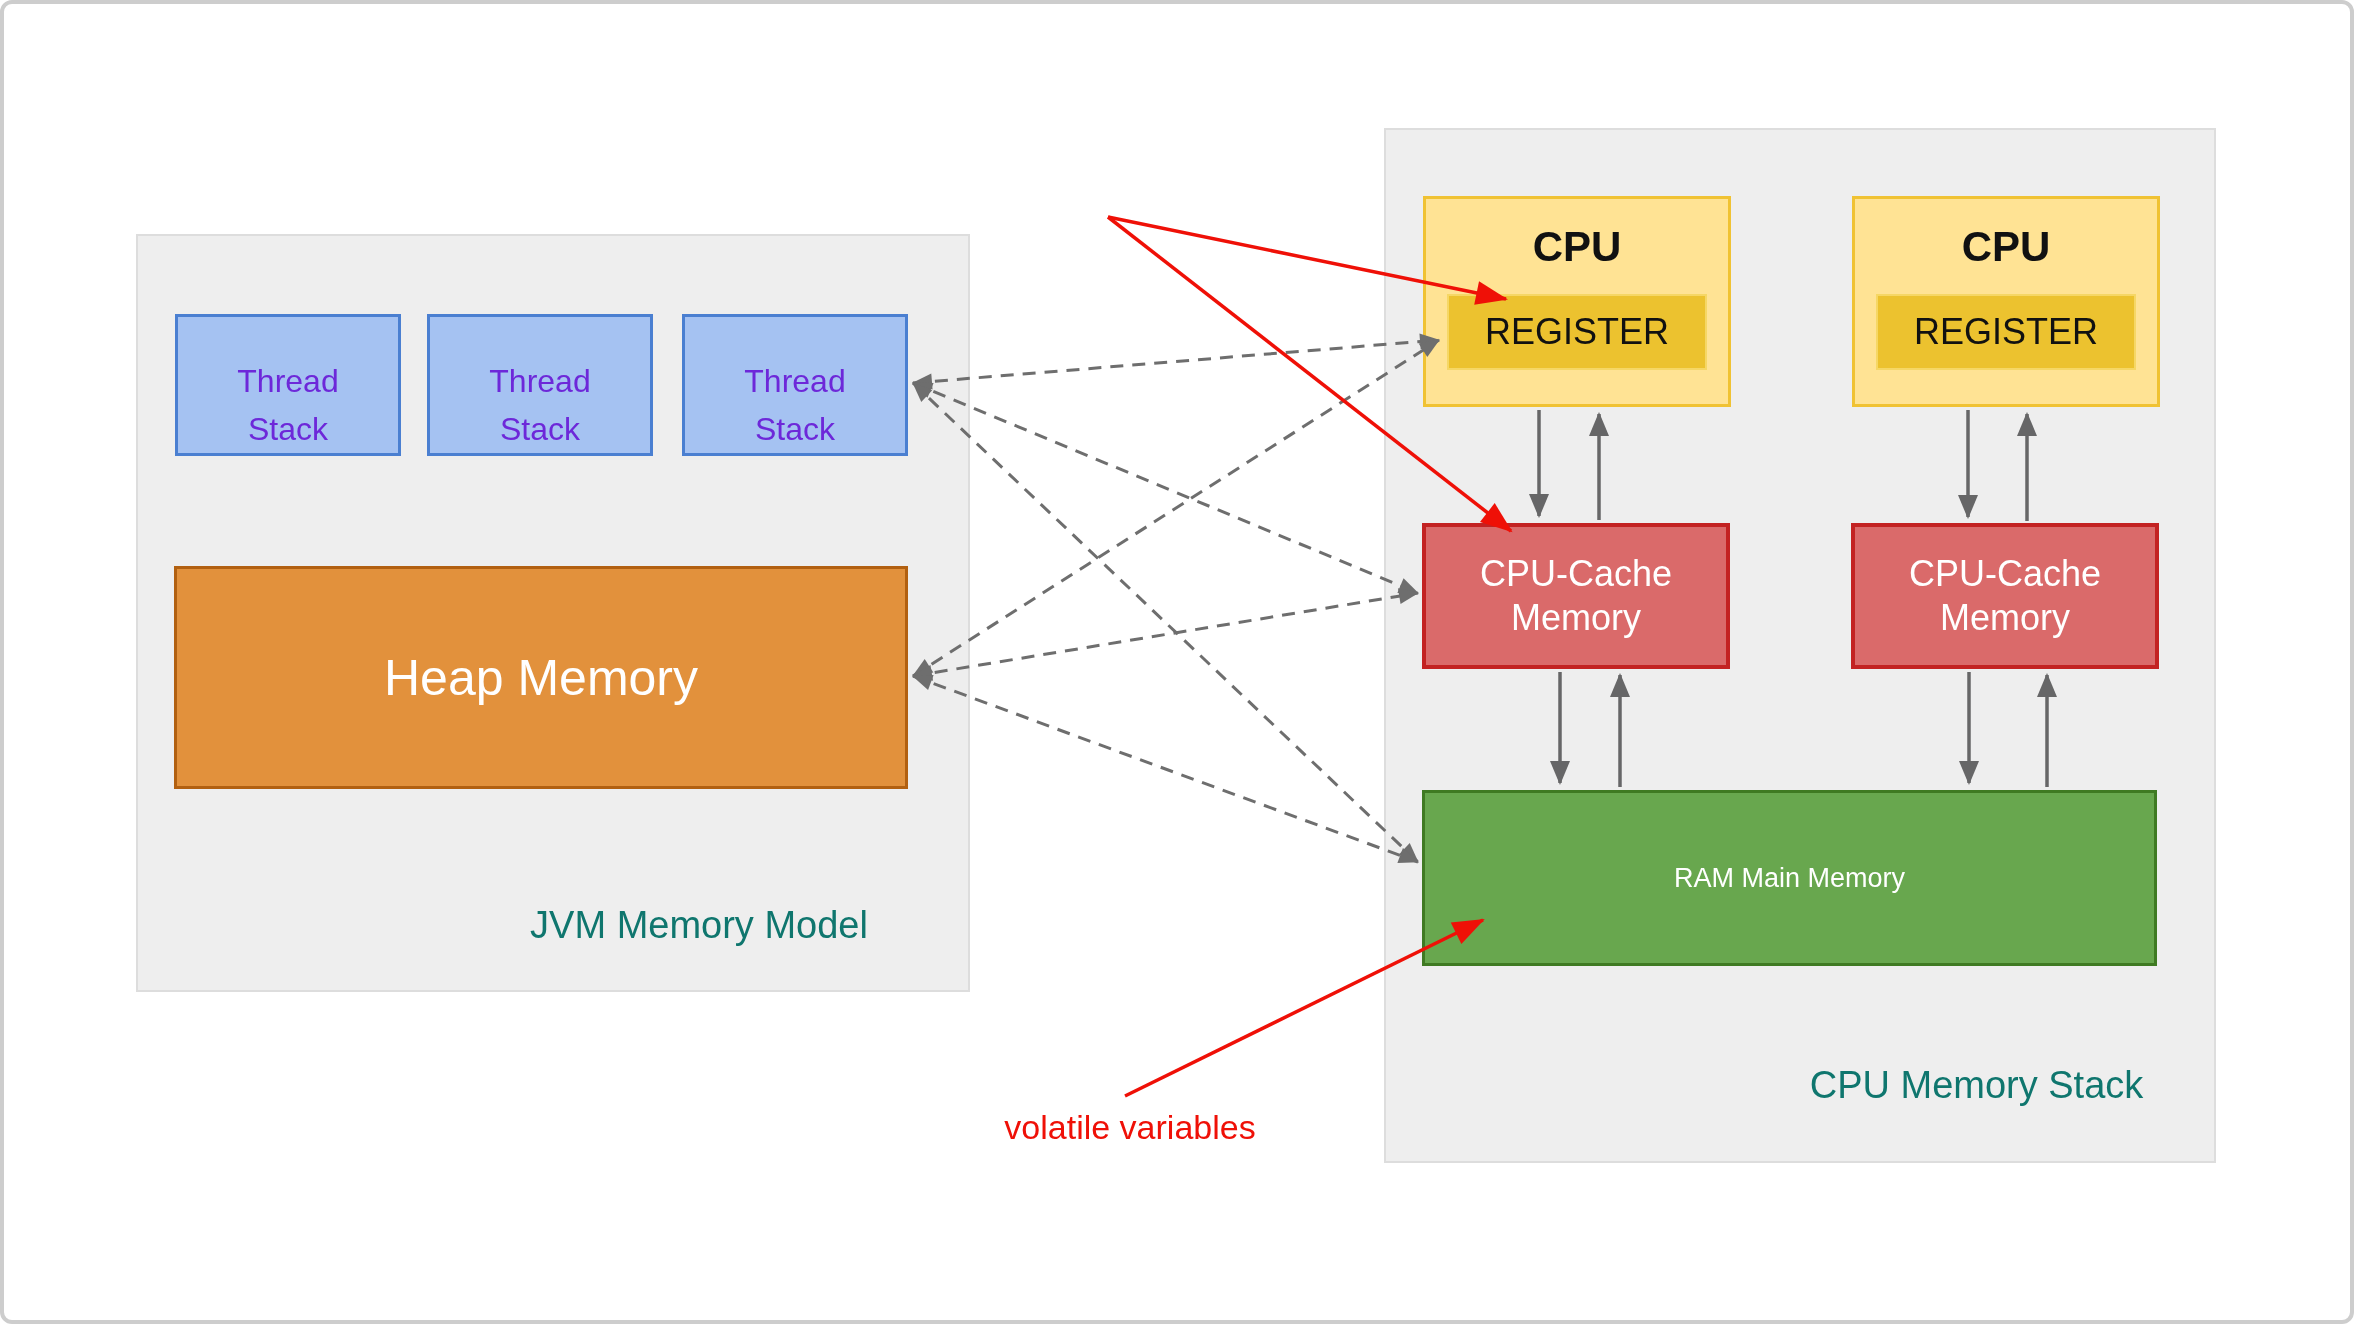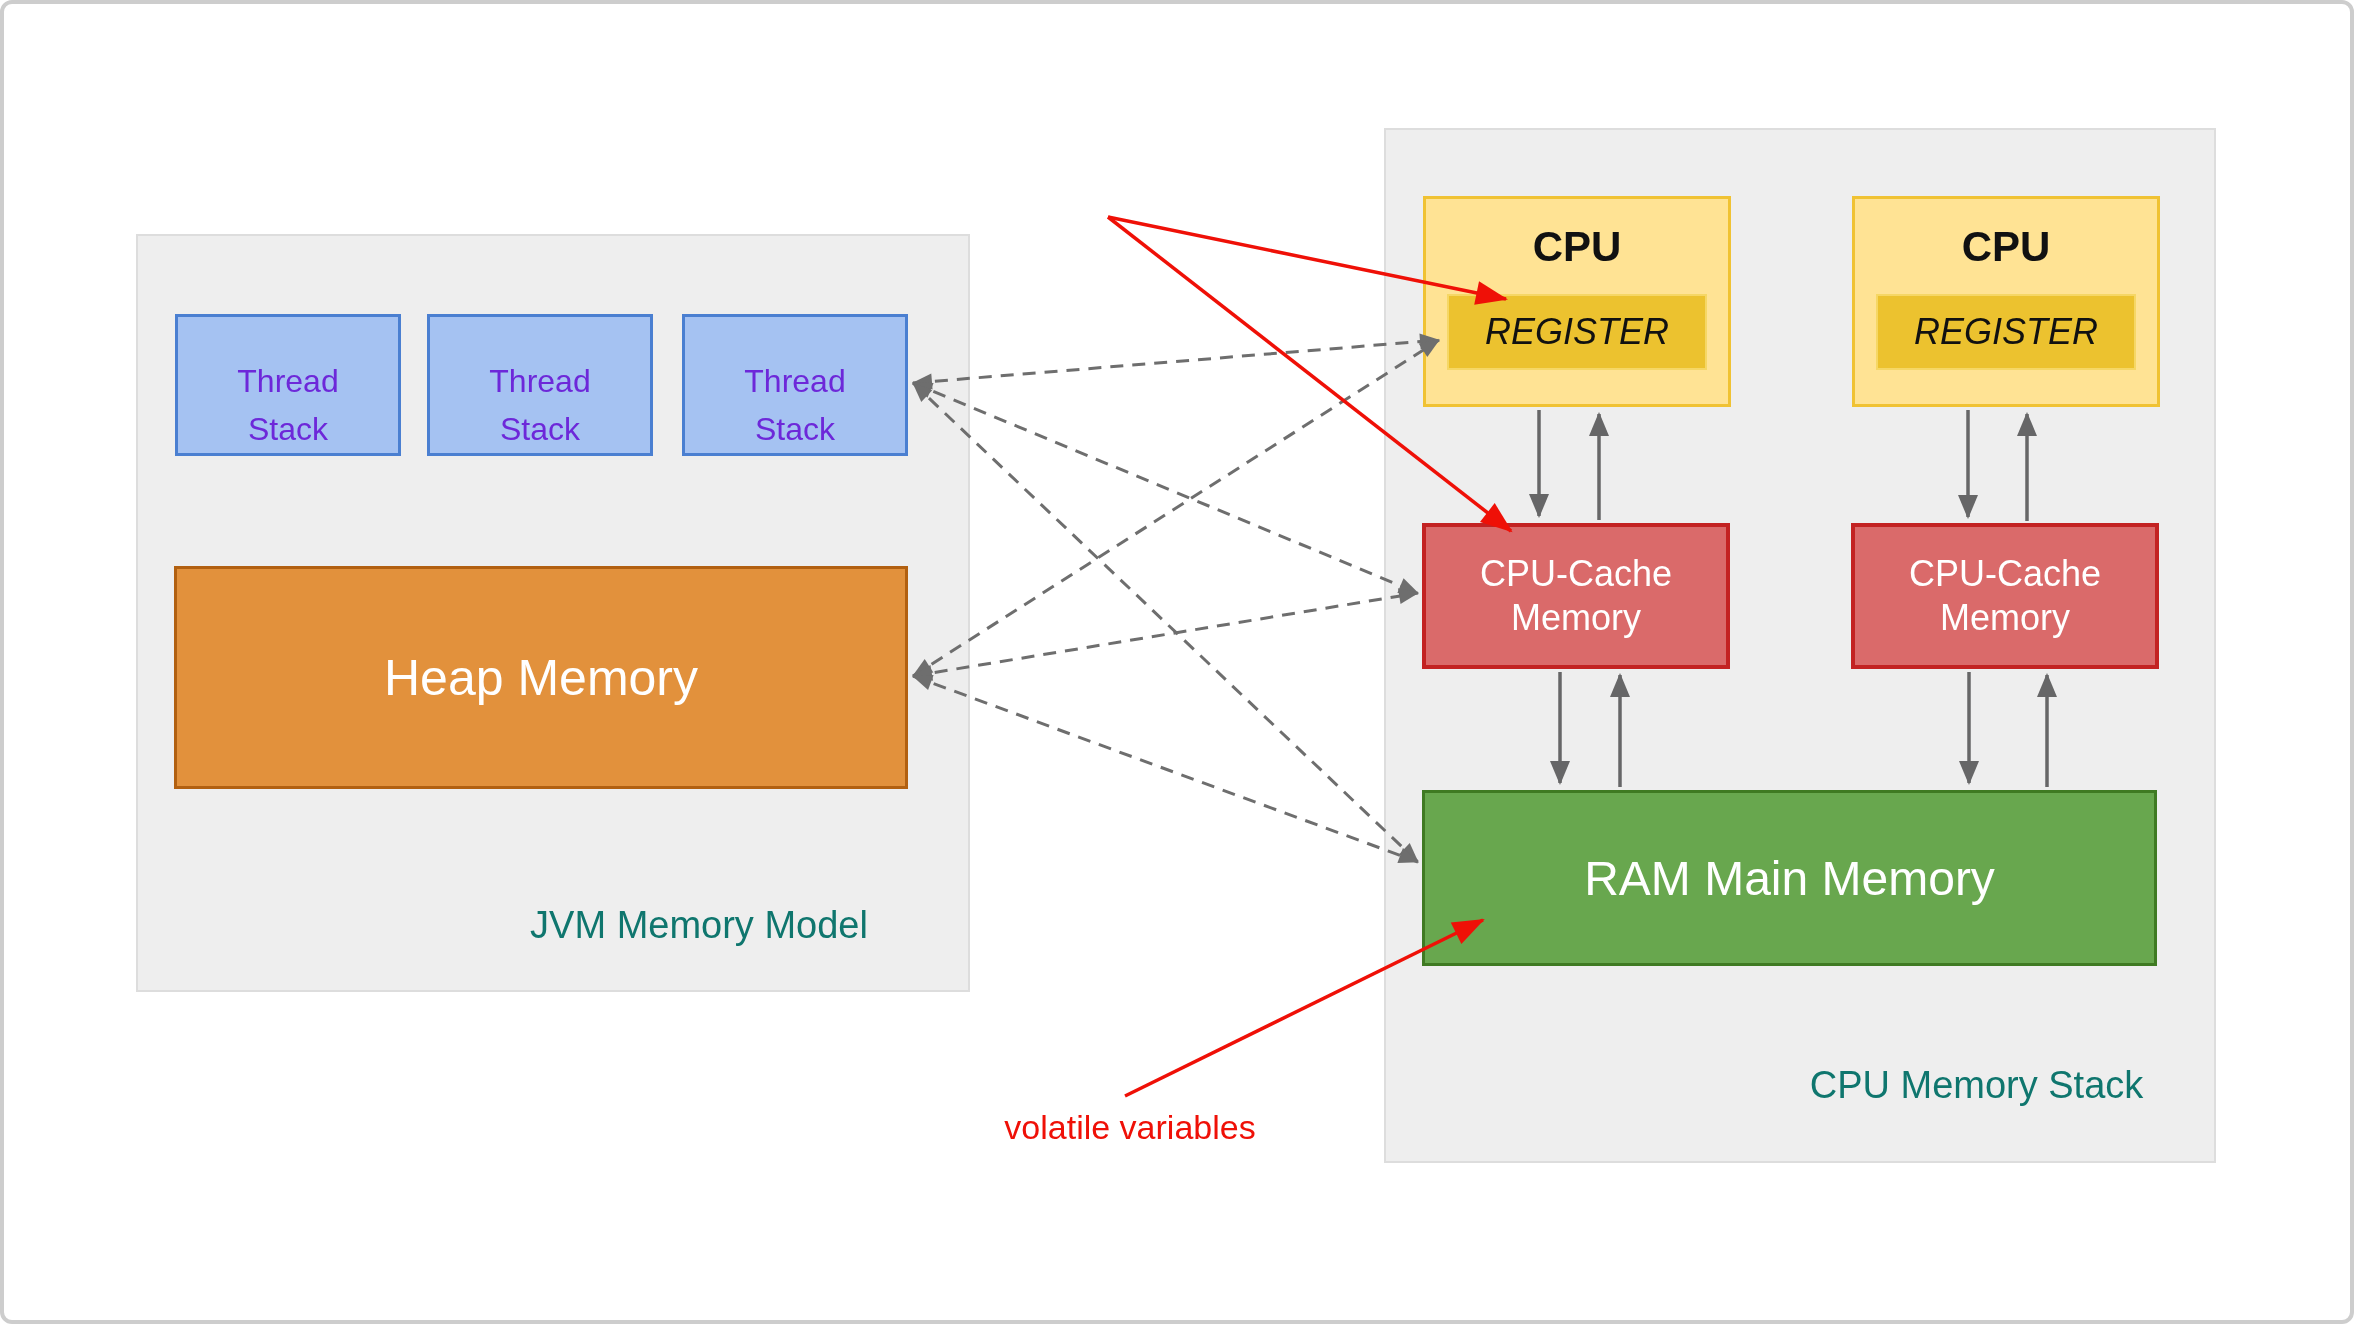--- a/index.html
+++ b/index.html
@@ -61,36 +61,36 @@
   #cpu-box-2{left:1848px;}
   .cpu-label{
     margin-top:24px;text-align:center;
     color:#111111;font-size:42px;font-weight:bold;
   }
   .register-box{
     position:absolute;left:21px;top:95px;width:260px;height:76px;
     box-sizing:border-box;
     background:#ecc22f;border:2px solid #f6d765;
     display:flex;align-items:center;justify-content:center;
-    color:#111111;font-size:36px;font-style:italic;
+    color:#111111;font-size:36px;
   }
 
   .cache-box{
     top:519px;width:308px;height:146px;
     background:#da6a6a;border:4px solid #c32222;
     color:#ffffff;font-size:36px;line-height:44px;
   }
   #cache-box-1{left:1418px;}
   #cache-box-2{left:1847px;}
   .cache-label{width:200px;}
 
   #ram-box{
     left:1418px;top:786px;width:735px;height:176px;
     background:#68a74e;border:3px solid #3f7a22;
-    color:#ffffff;font-size:48px;
+    color:#ffffff;font-size:27px;
   }
 
   .red-note{
     position:absolute;color:#ef1007;
     font-size:34px;line-height:43px;text-align:center;
   }
   #note-local-shared{left:950px;top:99px;width:304px;}
   #note-volatile{left:976px;top:1102px;width:300px;}
   #note-flush{left:1640px;top:724px;width:300px;}
 

